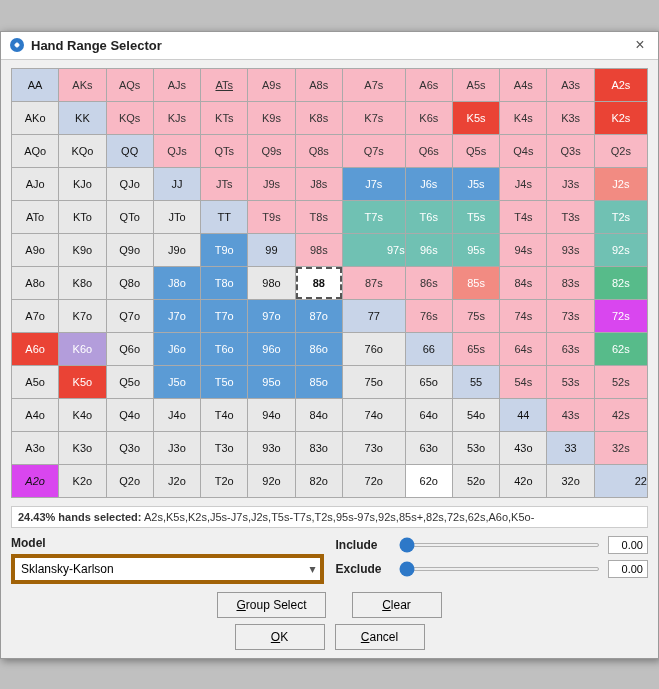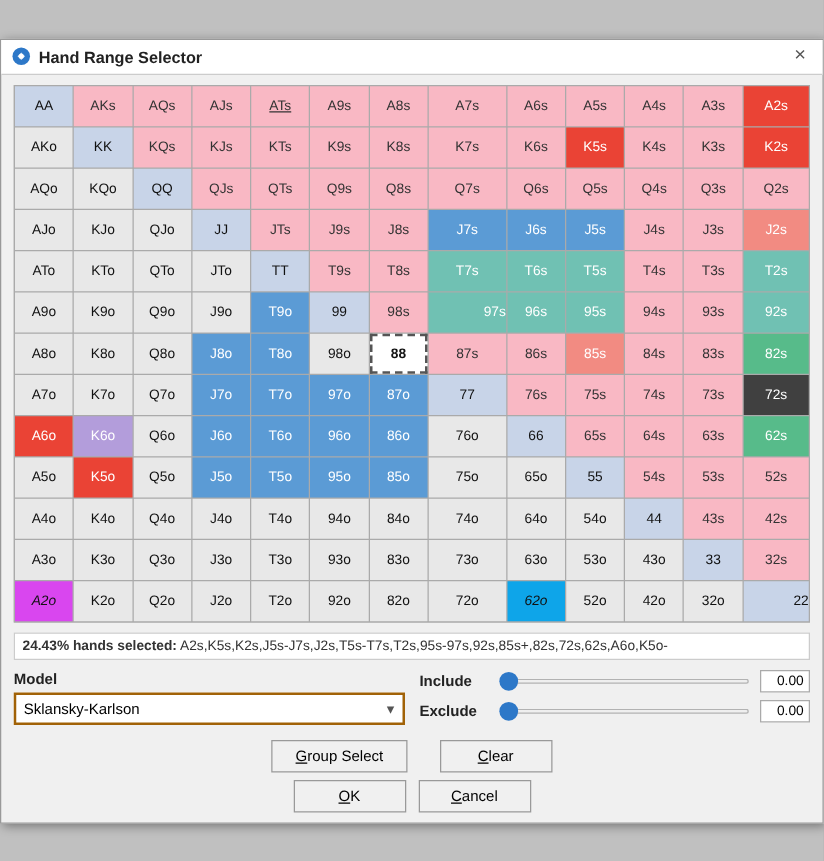--- a/index.html
+++ b/index.html
@@ -105,21 +105,21 @@
     }
     .control-label {
       font-size: 12px;
       font-weight: 600;
       margin-bottom: 4px;
       color: #222;
     }
     .model-select {
       width: 100%;
       padding: 4px 6px;
-      border: 2px solid #a16207;
+      border: 4px solid #a16207;
       background: #fff;
       font-size: 12px;
       appearance: none;
       -webkit-appearance: none;
       position: relative;
       cursor: pointer;
     }
     .select-wrap {
       position: relative;
     }
@@ -298,21 +298,21 @@
         <div class="cell" style="background: rgb(232, 232, 232);">Q7o</div>
         <div class="cell" style="background: rgb(91, 155, 213); color: rgb(255, 255, 255);">J7o</div>
         <div class="cell" style="background: rgb(91, 155, 213); color: rgb(255, 255, 255);">T7o</div>
         <div class="cell" style="background: rgb(91, 155, 213); color: rgb(255, 255, 255);">97o</div>
         <div class="cell" style="background: rgb(91, 155, 213); color: rgb(255, 255, 255);">87o</div>
         <div class="cell" style="background: rgb(200, 212, 232);">77</div>
         <div class="cell" style="background: rgb(249, 184, 196); color: rgb(51, 51, 51);">76s</div>
         <div class="cell" style="background: rgb(249, 184, 196); color: rgb(51, 51, 51);">75s</div>
         <div class="cell" style="background: rgb(249, 184, 196); color: rgb(51, 51, 51);">74s</div>
         <div class="cell" style="background: rgb(249, 184, 196); color: rgb(51, 51, 51);">73s</div>
-        <div class="cell" style="background: #404040; color: rgb(255, 255, 255);">72s</div>
+        <div class="cell" style="background: #d946ef; color: rgb(255, 255, 255);">72s</div>
         <div class="cell" style="background: rgb(234, 67, 53); color: rgb(255, 255, 255);">A6o</div>
         <div class="cell" style="background: rgb(179, 157, 219); color: rgb(255, 255, 255);">K6o</div>
         <div class="cell" style="background: rgb(232, 232, 232);">Q6o</div>
         <div class="cell" style="background: rgb(91, 155, 213); color: rgb(255, 255, 255);">J6o</div>
         <div class="cell" style="background: rgb(91, 155, 213); color: rgb(255, 255, 255);">T6o</div>
         <div class="cell" style="background: rgb(91, 155, 213); color: rgb(255, 255, 255);">96o</div>
         <div class="cell" style="background: rgb(91, 155, 213); color: rgb(255, 255, 255);">86o</div>
         <div class="cell" style="background: rgb(232, 232, 232);">76o</div>
         <div class="cell" style="background: rgb(200, 212, 232);">66</div>
         <div class="cell" style="background: rgb(249, 184, 196); color: rgb(51, 51, 51);">65s</div>
@@ -359,21 +359,21 @@
         <div class="cell" style="background: rgb(200, 212, 232);">33</div>
         <div class="cell" style="background: rgb(249, 184, 196); color: rgb(51, 51, 51);">32s</div>
         <div class="cell" style="background: #d946ef; font-style: italic;">A2o</div>
         <div class="cell" style="background: rgb(232, 232, 232);">K2o</div>
         <div class="cell" style="background: rgb(232, 232, 232);">Q2o</div>
         <div class="cell" style="background: rgb(232, 232, 232);">J2o</div>
         <div class="cell" style="background: rgb(232, 232, 232);">T2o</div>
         <div class="cell" style="background: rgb(232, 232, 232);">92o</div>
         <div class="cell" style="background: rgb(232, 232, 232);">82o</div>
         <div class="cell" style="background: rgb(232, 232, 232);">72o</div>
-        <div class="cell" style="background: #0ea5e9; font-style: italic;">62o</div>
+        <div class="cell" style="background: #ffffff;">62o</div>
         <div class="cell" style="background: rgb(232, 232, 232);">52o</div>
         <div class="cell" style="background: rgb(232, 232, 232);">42o</div>
         <div class="cell" style="background: rgb(232, 232, 232);">32o</div>
         <div class="cell" style="background: rgb(200, 212, 232); padding-left: 40px;">22</div>
       </div>
 
     <div class="info-bar">
       <span class="info-label">24.43% hands selected:</span>
       <span>A2s,K5s,K2s,J5s-J7s,J2s,T5s-T7s,T2s,95s-97s,92s,85s+,82s,72s,62s,A6o,K5o-</span>
     </div>

